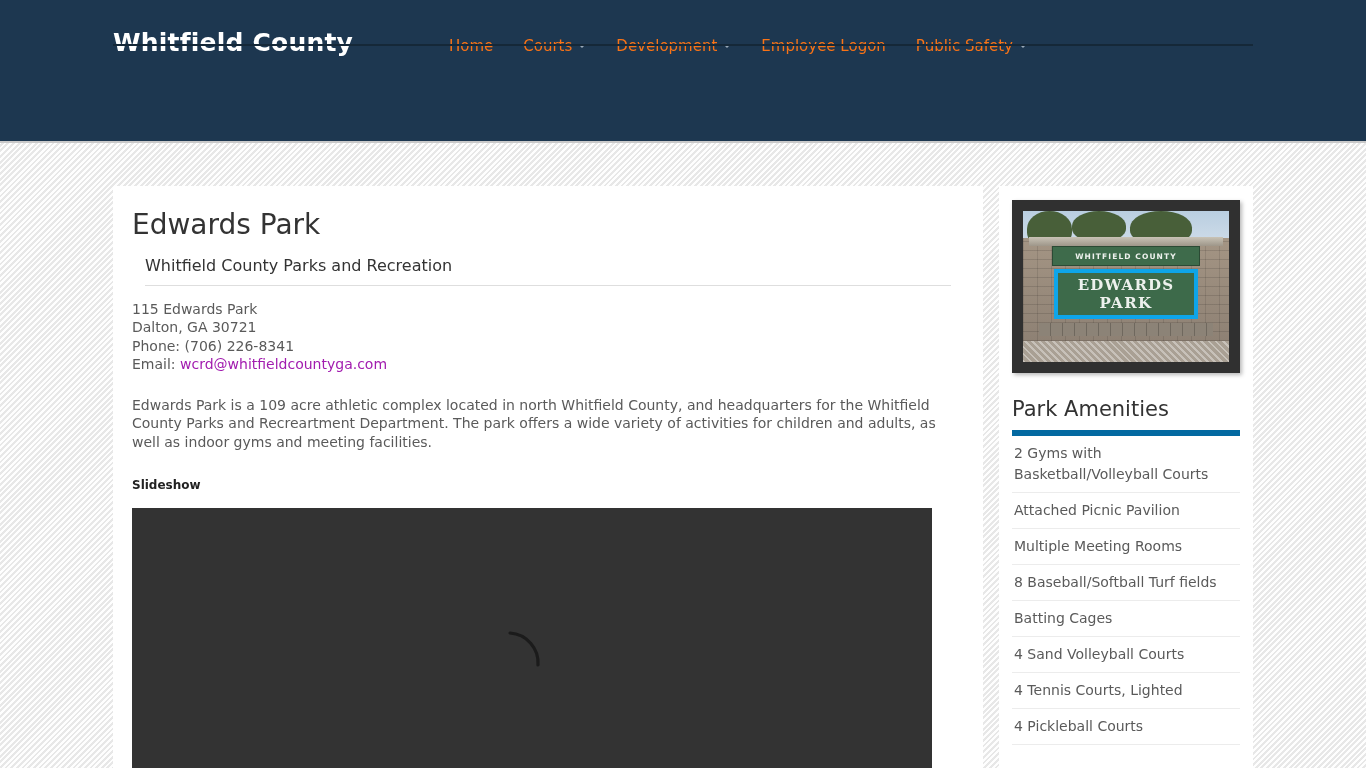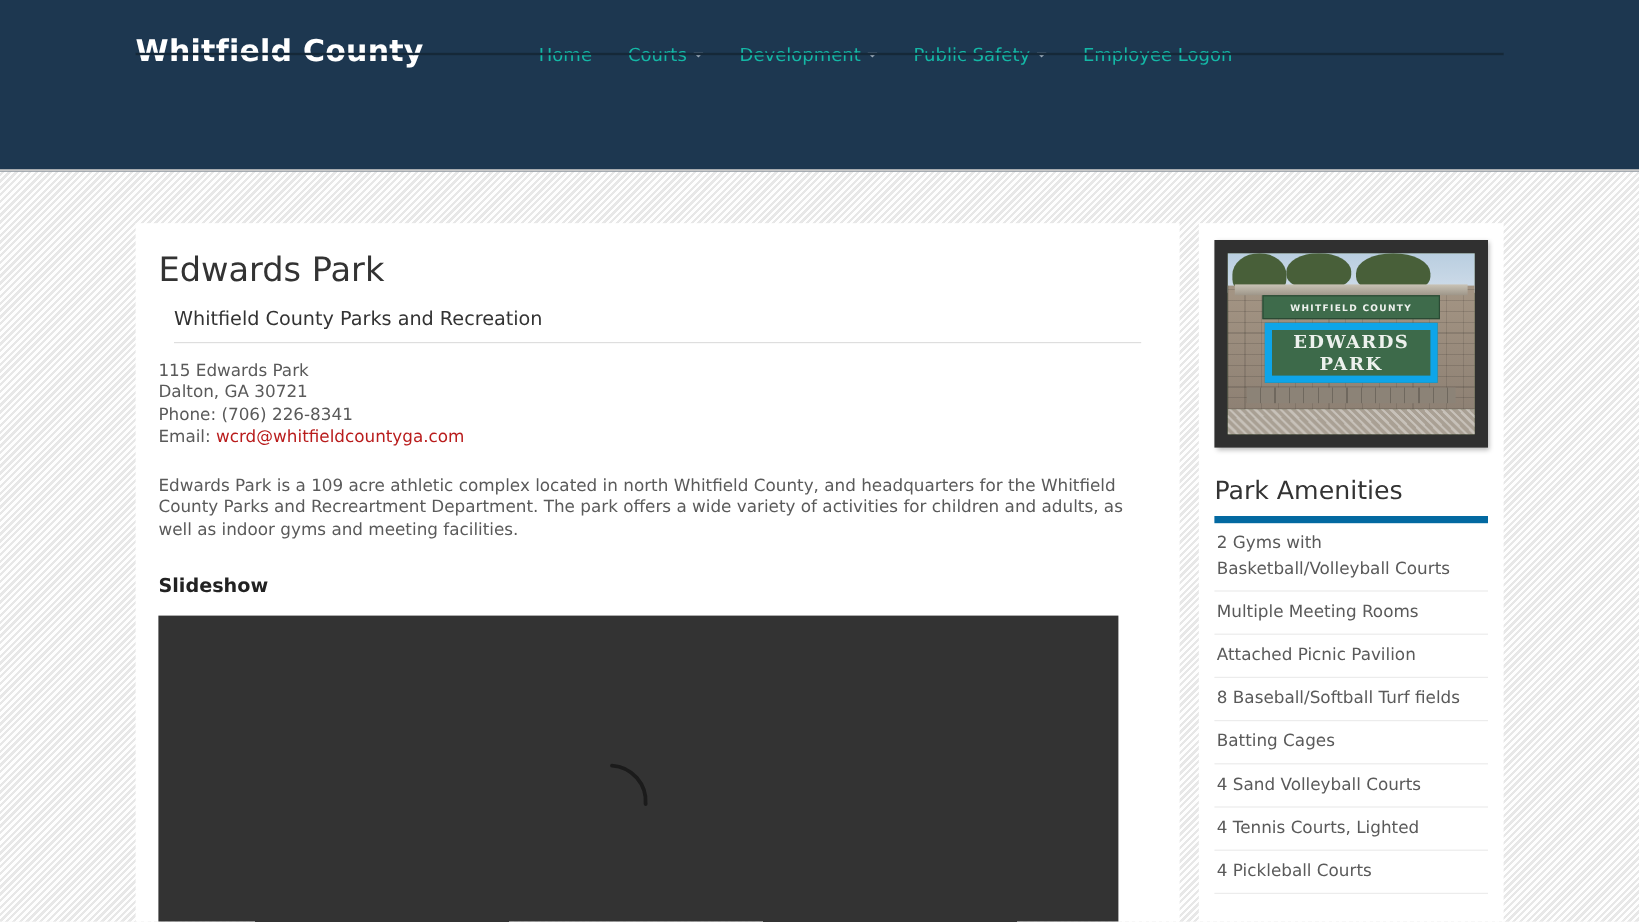--- a/index.html
+++ b/index.html
@@ -51,21 +51,21 @@
     font-family: "DejaVu Sans", "Liberation Sans", sans-serif;
   }
   .nav {
     position: absolute;
     left: 336px;
     top: 26px;
     display: flex;
     align-items: center;
   }
   .nav-item {
-    color: #14b8a6;
+    color: #f97316;
     font-size: 15px;
     line-height: 20px;
     padding: 10px 15px;
     text-decoration: none;
     white-space: nowrap;
     display: inline-flex;
     align-items: center;
     cursor: pointer;
     justify-content: flex-end;
   }
@@ -128,31 +128,31 @@
     line-height: 1.4;
     border-bottom: 1px solid #dedede;
   }
   .contact-block {
     margin-top: 14px;
     font-size: 14px;
     line-height: 18.5px;
     color: #5a5a5a;
   }
   .contact-line { display: block; }
-  .email-addr { color: #b91c1c; }
+  .email-addr { color: #a21caf; }
   .description {
     margin-top: 22px;
     font-size: 14px;
     line-height: 18.5px;
     color: #5a5a5a;
     max-width: 812px;
   }
   .slideshow-label {
     margin-top: 27px;
-    font-size: 16px;
+    font-size: 12px;
     font-weight: bold;
     color: #222222;
     font-family: "DejaVu Sans", "Liberation Sans", sans-serif;
   }
   .slideshow-stage {
     margin-top: 16px;
     width: 800px;
     height: 290px;
     background: #333333;
     position: relative;
@@ -212,21 +212,21 @@
   }
   .ph-band span {
     color: #eef2ee; font-size: 7.5px; font-weight: bold;
     letter-spacing: 1.1px;
     font-family: "DejaVu Sans", "Liberation Sans", sans-serif;
     white-space: nowrap;
   }
   .ph-panel {
     position: absolute; left: 15%; top: 38.5%; width: 70%; height: 33%;
     background: #3d6a4a;
-    border: 6px solid #0ea5e9;
+    border: 4px solid #0ea5e9;
     display: flex; flex-direction: column;
     align-items: center; justify-content: center;
     line-height: 1;
   }
   .ph-panel .l1 {
     color: #edf1ed; font-size: 15px; font-weight: bold; letter-spacing: 1.2px;
     font-family: "DejaVu Serif", "Liberation Serif", serif;
   }
   .ph-panel .l2 {
     color: #edf1ed; font-size: 15px; font-weight: bold; letter-spacing: 1.4px;
@@ -274,25 +274,25 @@
       </a>
       <a class="nav-item">
         <span>Courts</span>
         <span class="caret"></span>
       </a>
       <a class="nav-item">
         <span>Development</span>
         <span class="caret"></span>
       </a>
       <a class="nav-item">
+        <span>Employee Logon</span>
+      </a>
+      <a class="nav-item">
         <span>Public Safety</span>
         <span class="caret"></span>
-      </a>
-      <a class="nav-item">
-        <span>Employee Logon</span>
       </a>
     </nav>
     <div class="nav-rule"></div>
   </div>
 </header>
 
 <div class="spacer-top"></div>
 
 <div class="container">
 
@@ -339,22 +339,22 @@
           <div class="l2">PARK</div>
         </div>
         <div class="ph-base"></div>
         <div class="ph-gravel"></div>
       </div>
     </div>
 
     <h2 class="amenities-title">Park Amenities</h2>
     <ul class="amenity-list">
       <li class="amenity-item">2 Gyms with Basketball/Volleyball Courts</li>
+      <li class="amenity-item">Attached Picnic Pavilion</li>
       <li class="amenity-item">Multiple Meeting Rooms</li>
-      <li class="amenity-item">Attached Picnic Pavilion</li>
       <li class="amenity-item">8 Baseball/Softball Turf fields</li>
       <li class="amenity-item">Batting Cages</li>
       <li class="amenity-item">4 Sand Volleyball Courts</li>
       <li class="amenity-item">4 Tennis Courts, Lighted</li>
       <li class="amenity-item">4 Pickleball Courts</li>
 
     </ul>
   </aside>
 
 </div>

